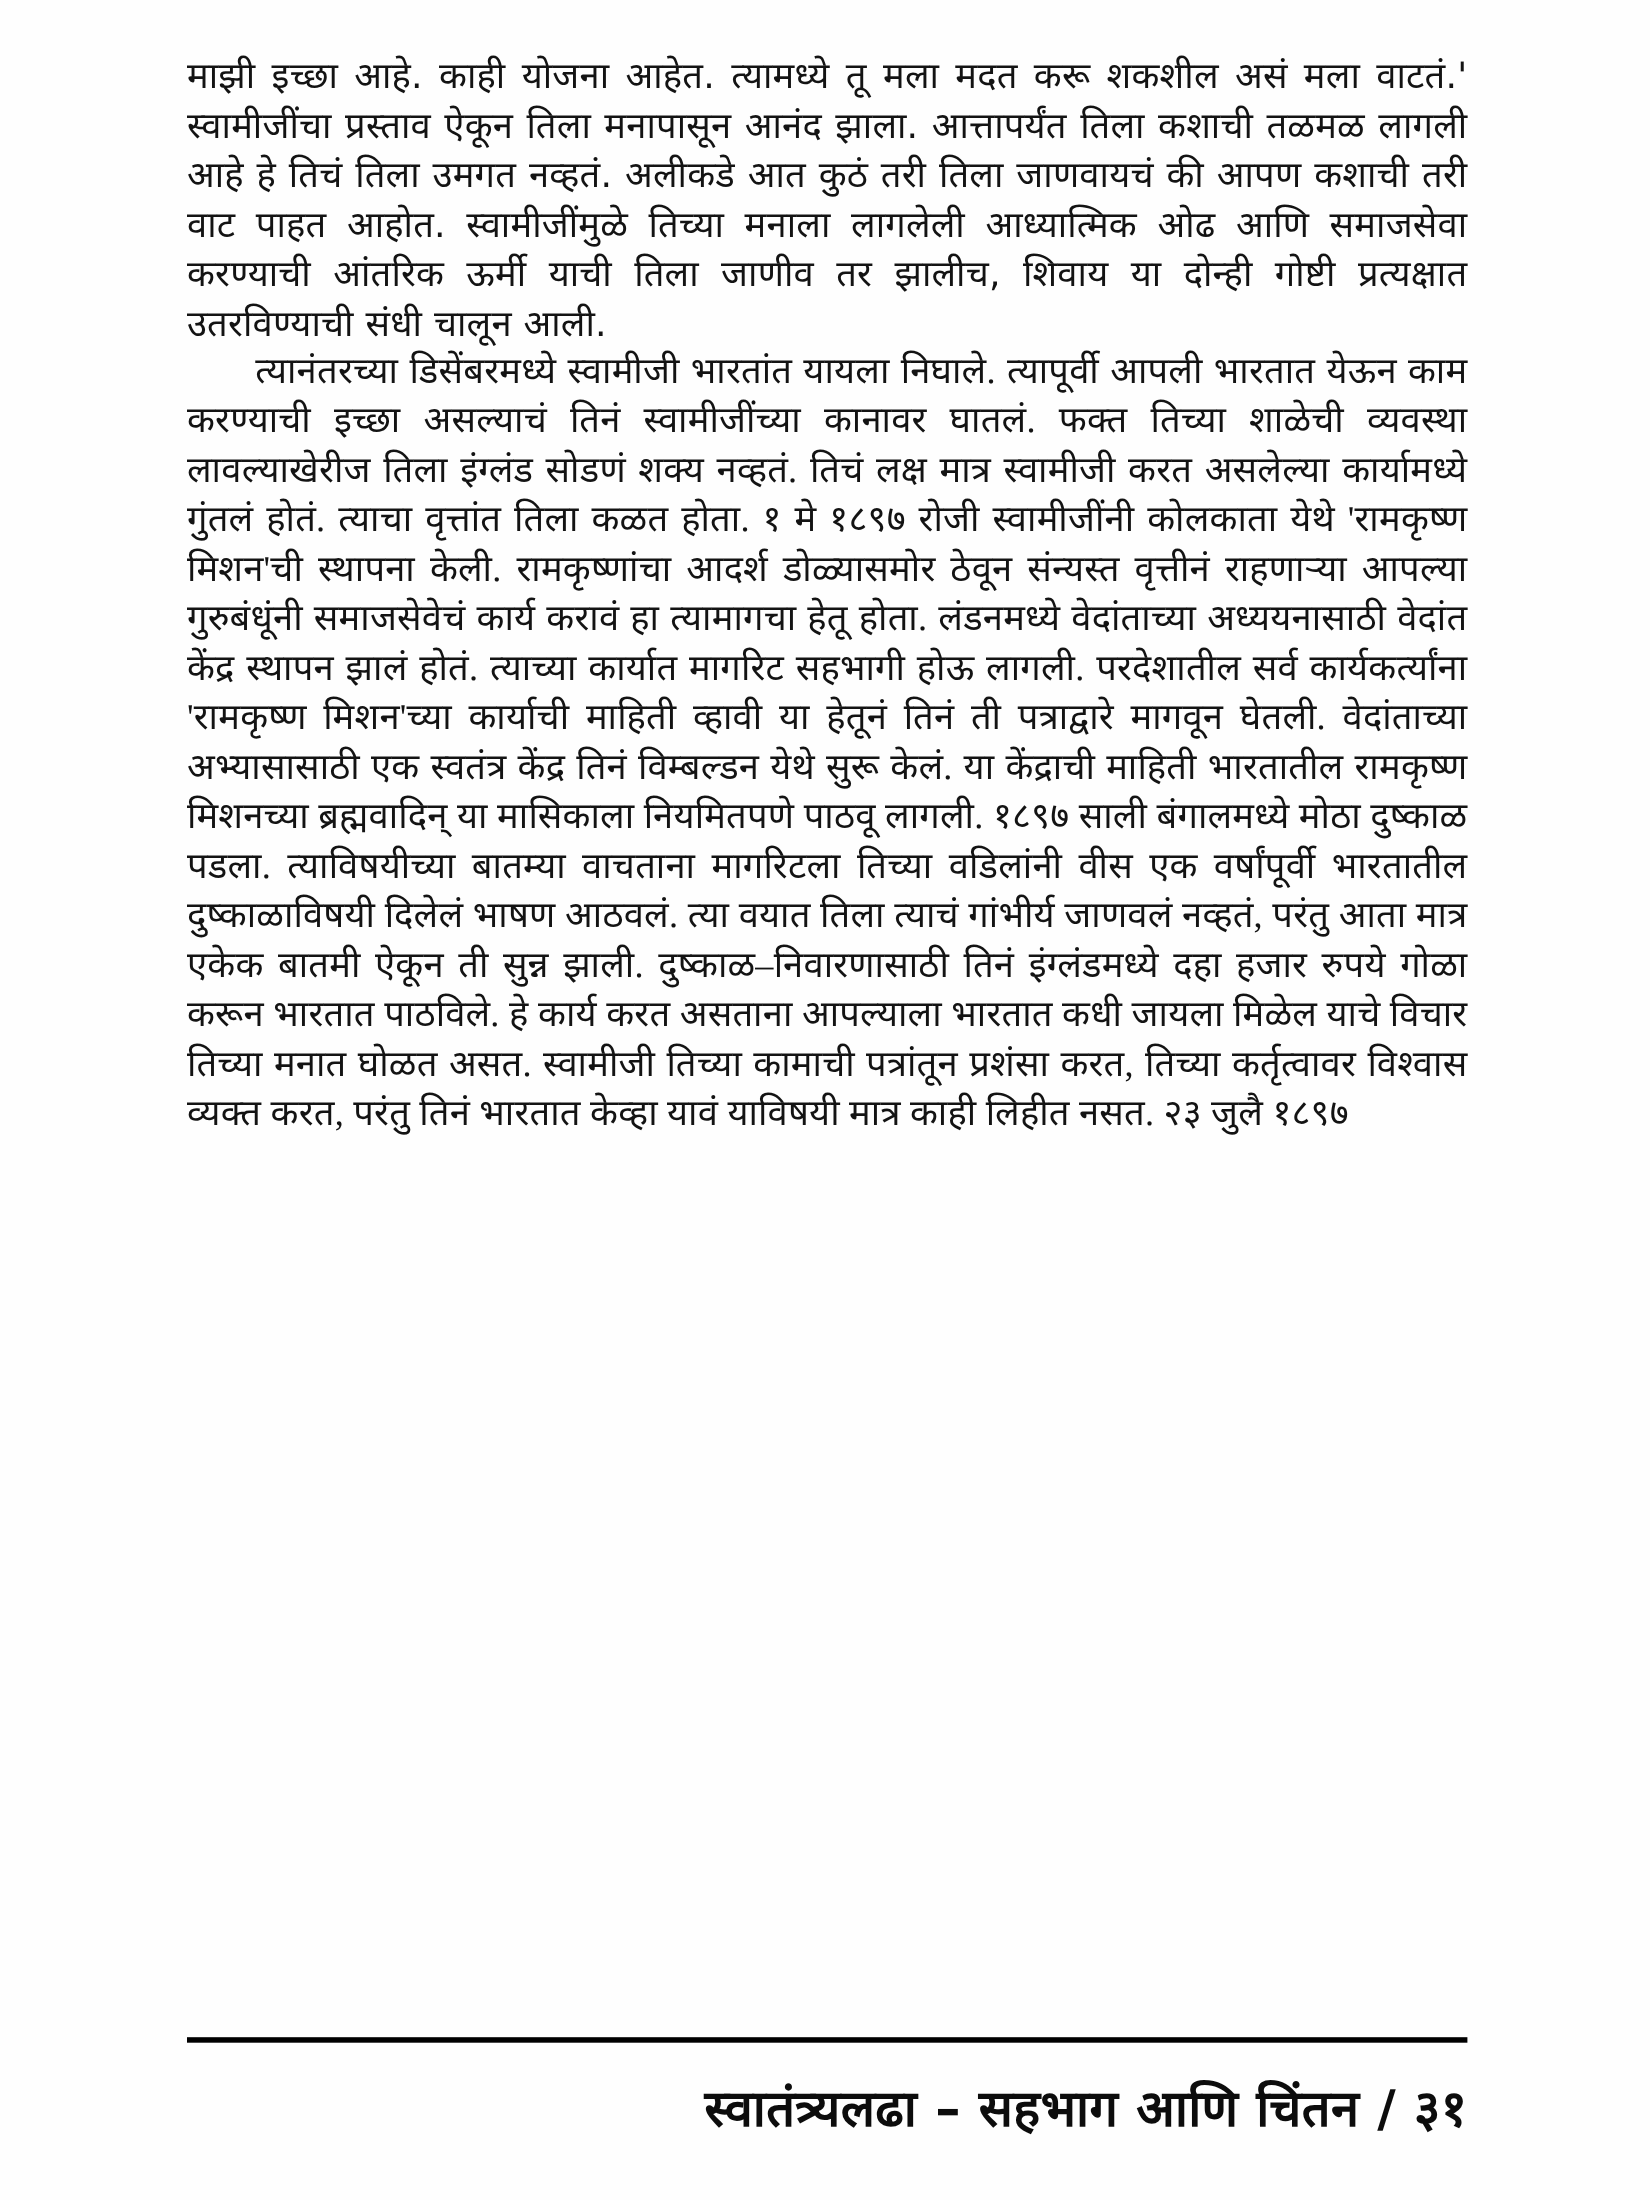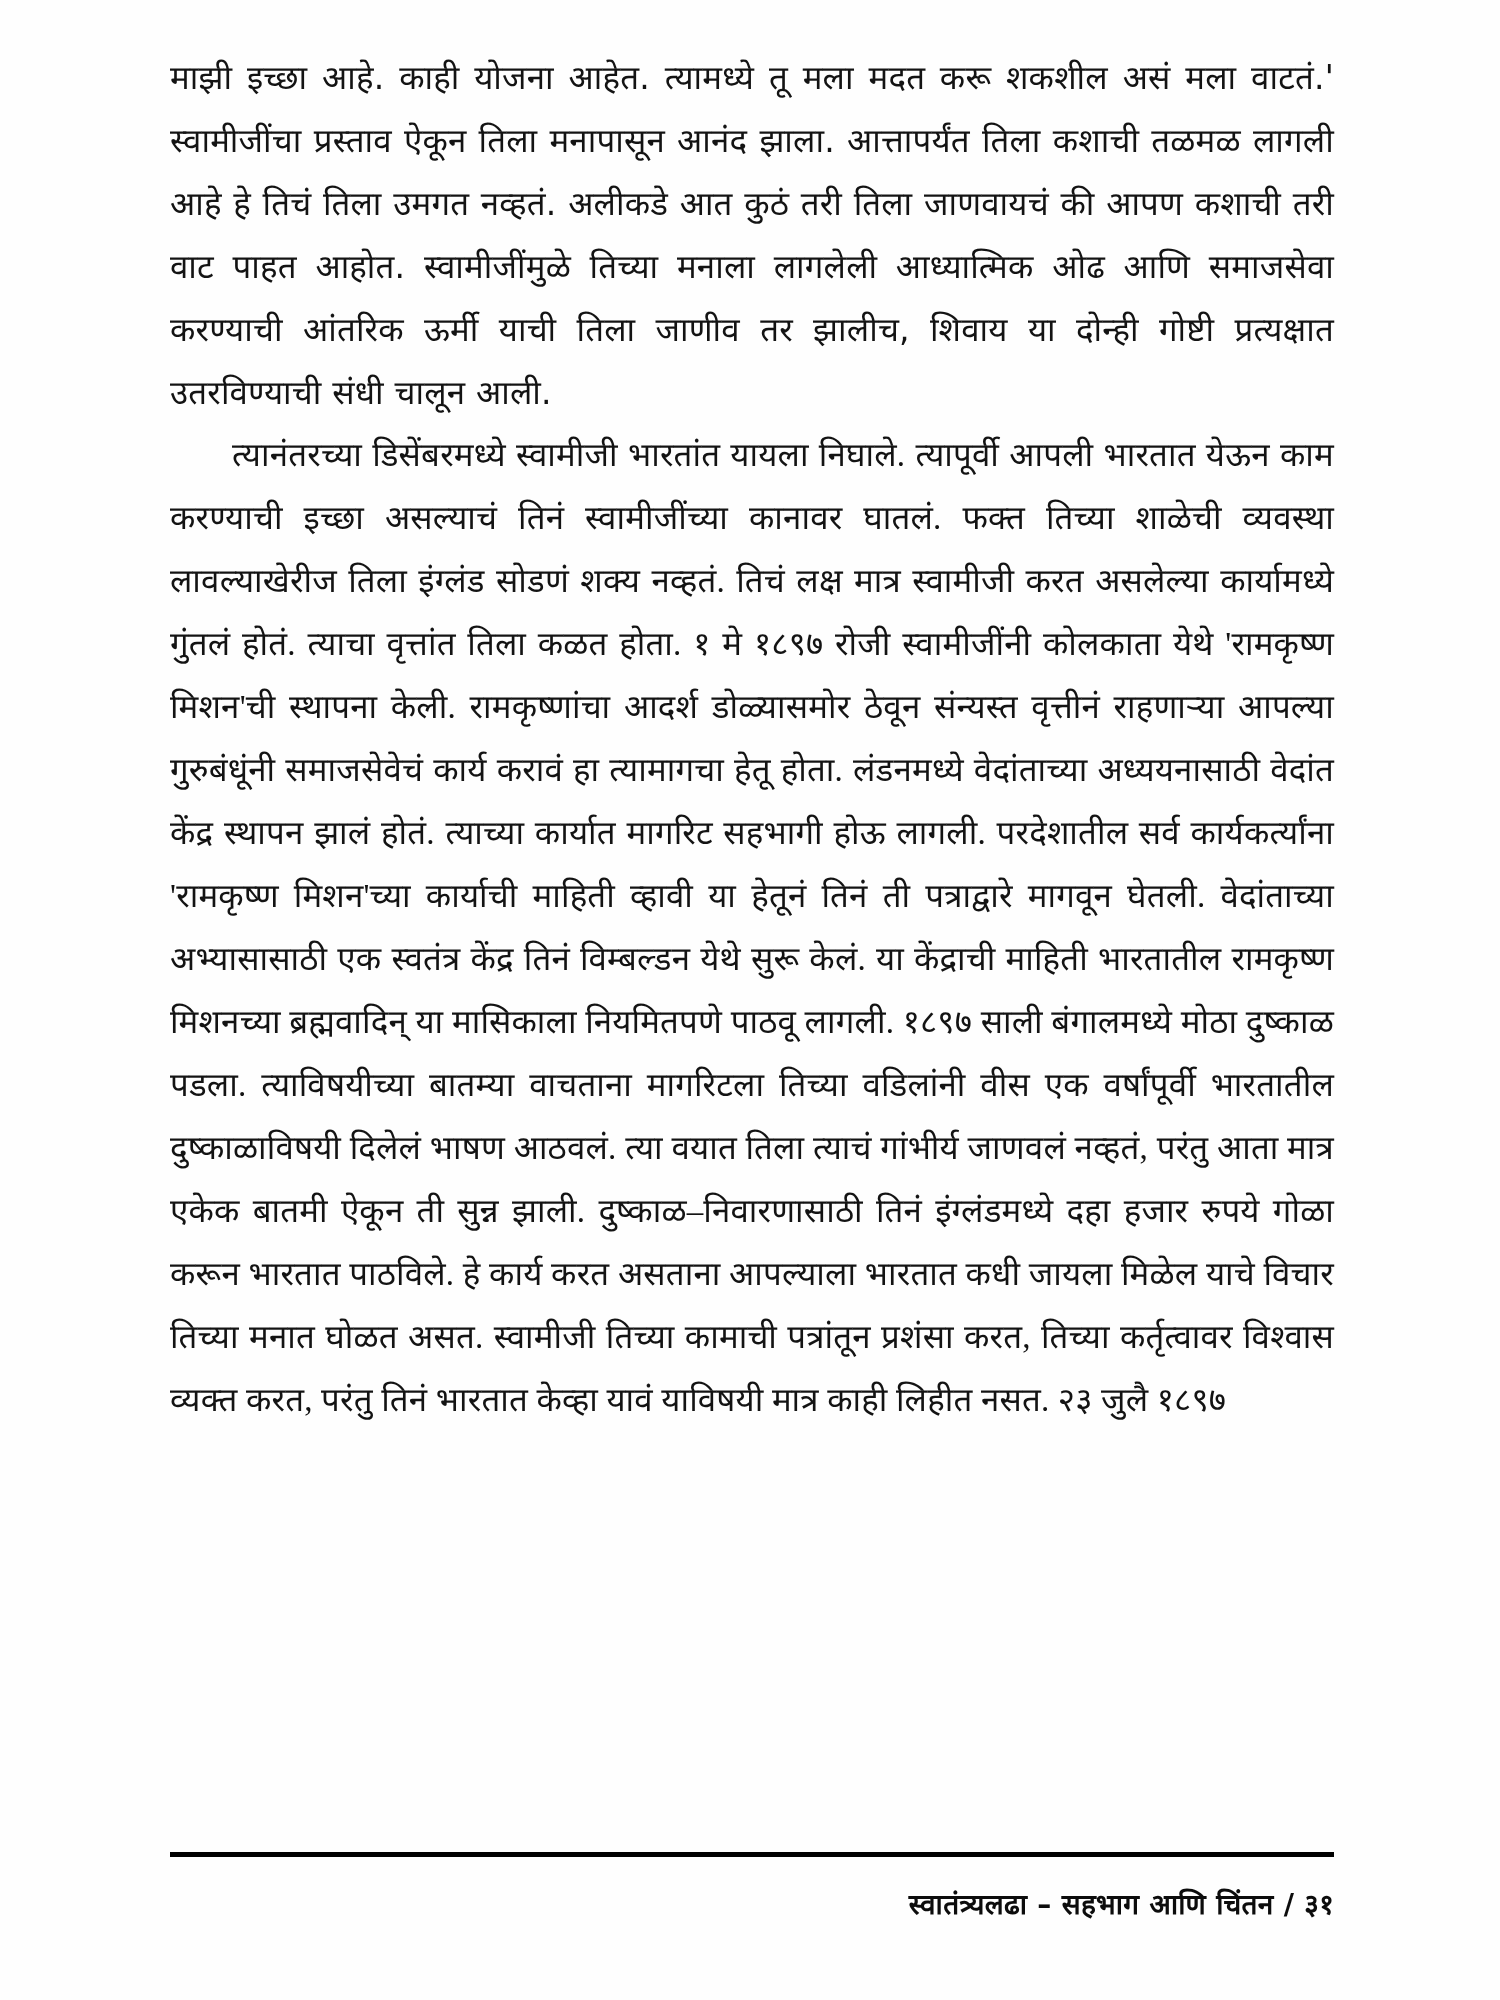--- a/index.html
+++ b/index.html
@@ -18,21 +18,21 @@
     position: absolute;
     inset: 0;
     background: #fefefe;
   }
   .content {
     position: absolute;
     left: 170px;
     top: 46px;
     width: 1164px;
     font-size: 33px;
-    line-height: 63px;
+    line-height: 45px;
     text-align: justify;
     letter-spacing: 0.2px;
   }
   .para {
     margin: 0;
   }
   .para.indented {
     text-indent: 62px;
     font-family: Liberation Serif, serif;
   }
@@ -43,21 +43,21 @@
     width: 1164px;
     height: 5px;
     background: #000000;
   }
   .footer-text {
     position: absolute;
     left: 170px;
     top: 1884px;
     width: 1164px;
     text-align: right;
-    font-size: 28px;
+    font-size: 46px;
     font-weight: bold;
     letter-spacing: 0.3px;
     color: #0c0c0c;
   }
 </style>
 </head>
 <body>
 
 <div class="page">
   <div class="content">

